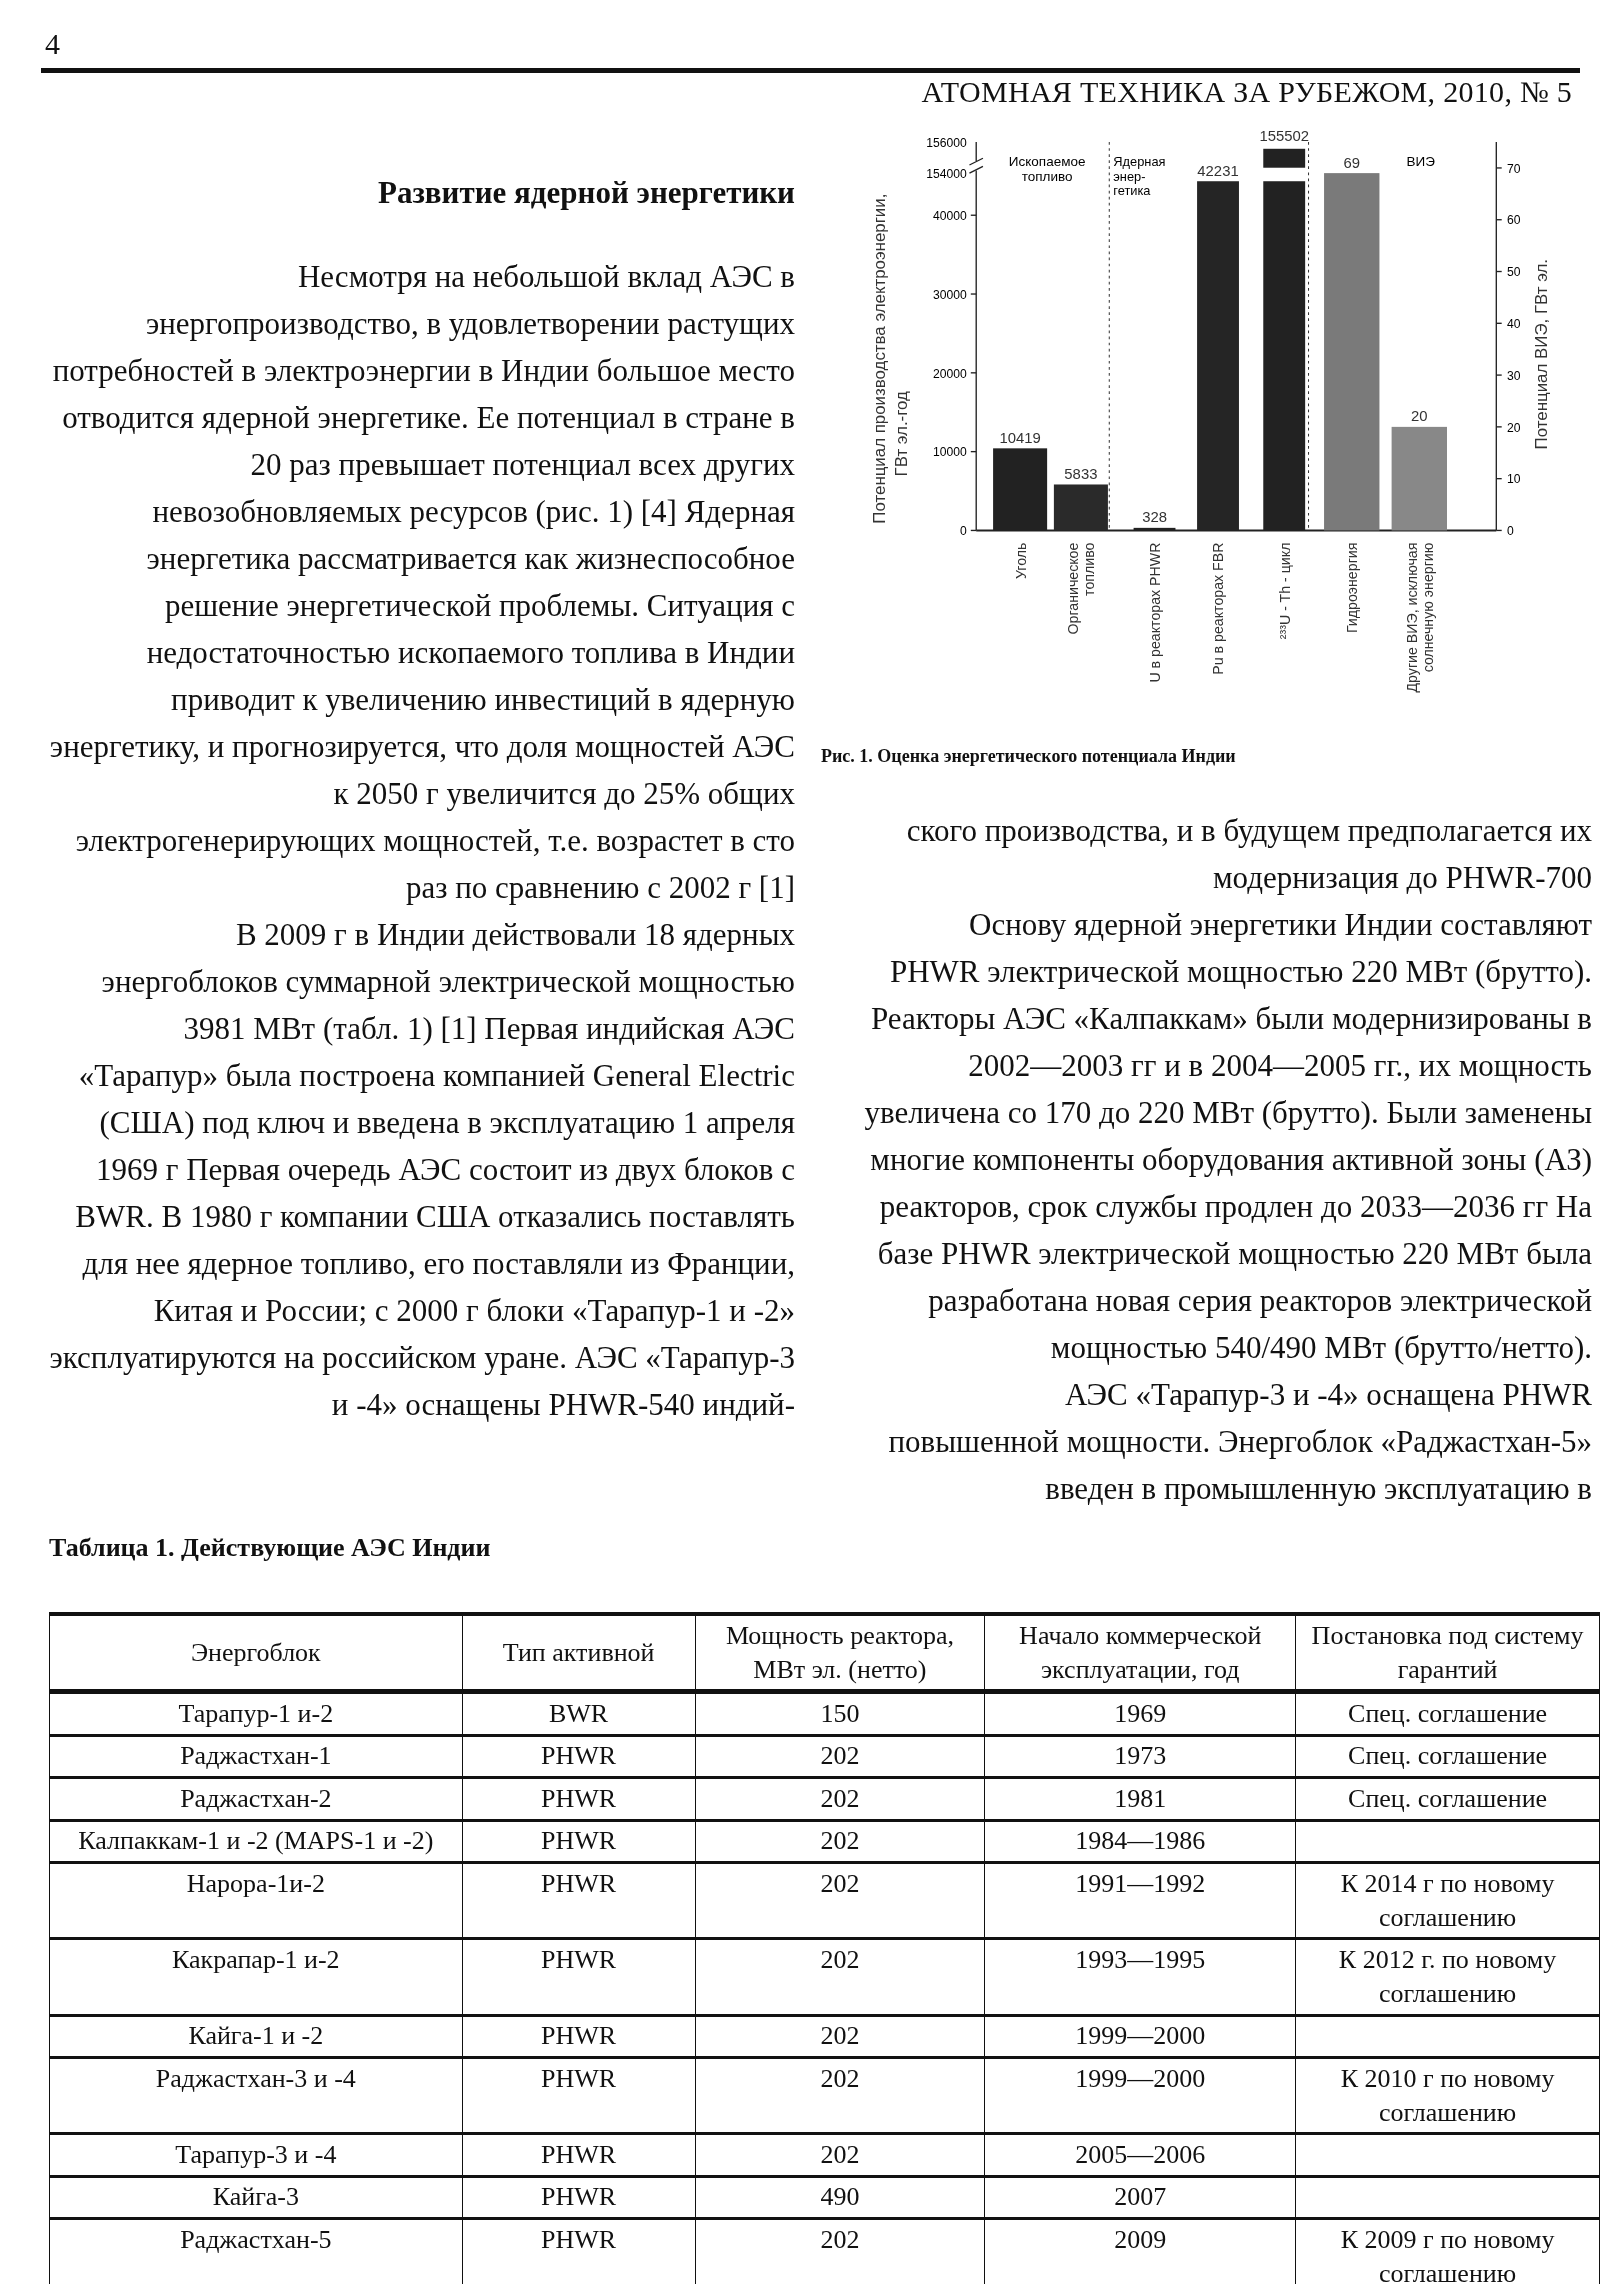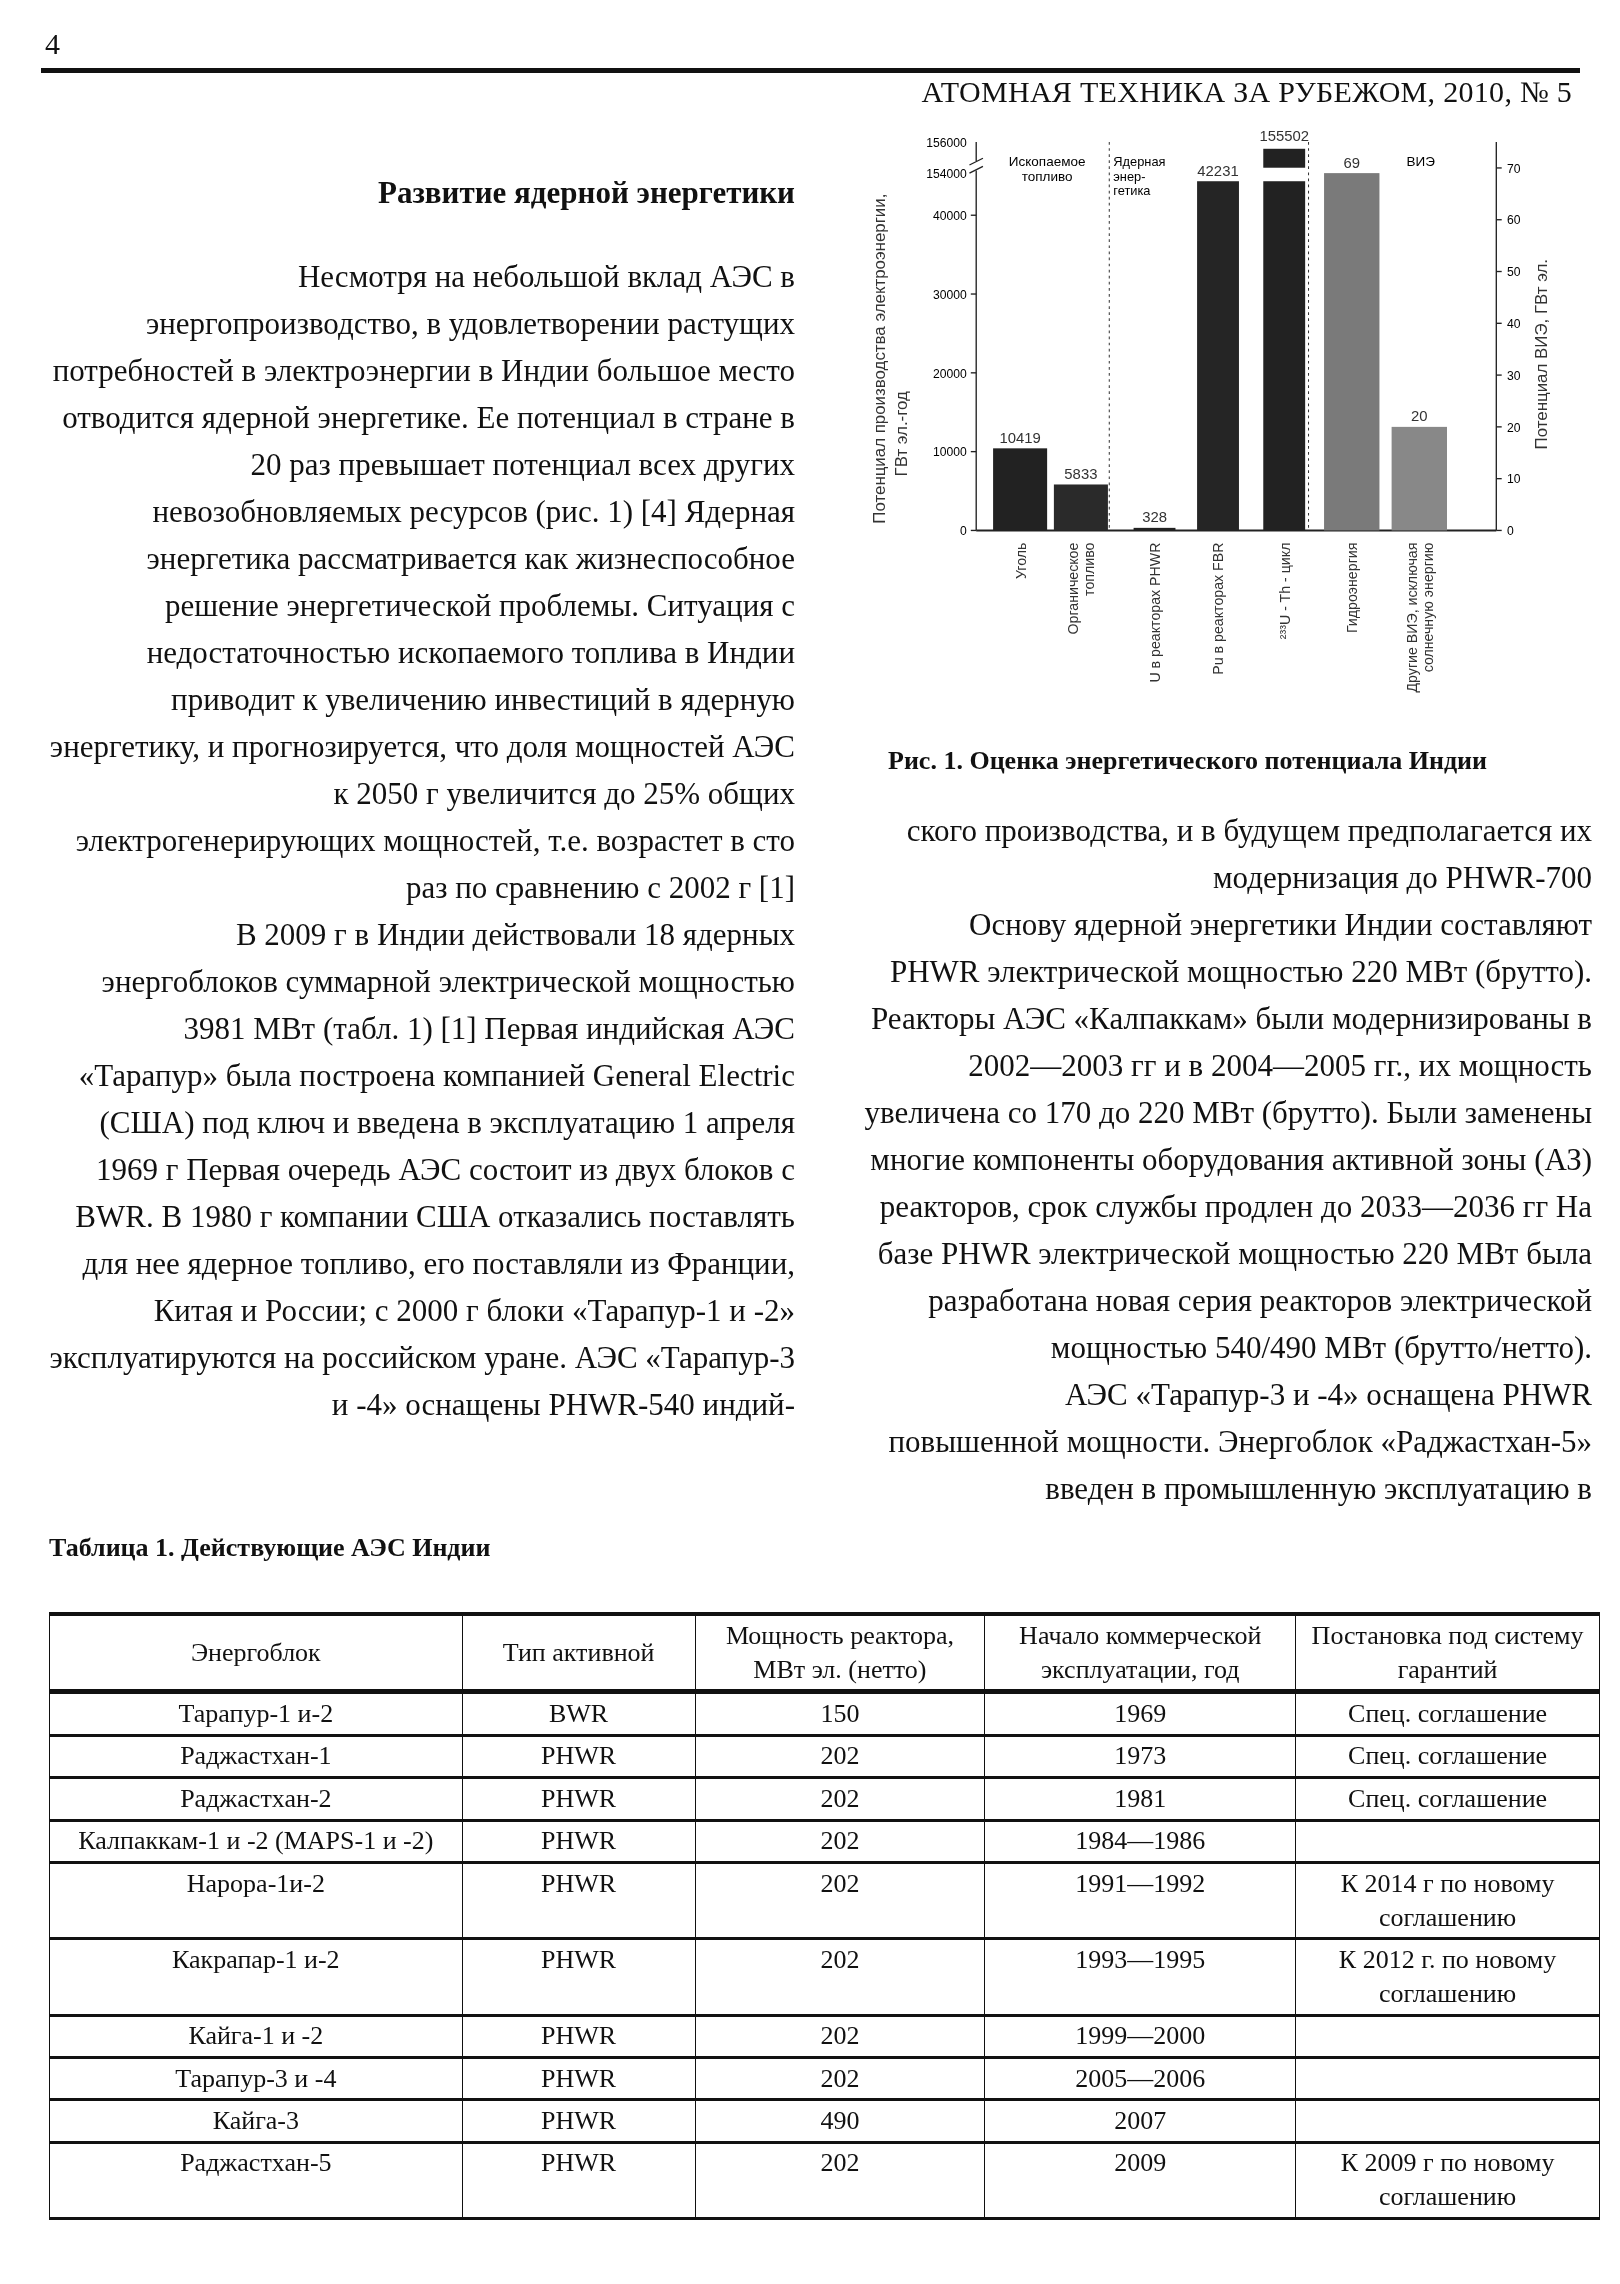--- a/index.html
+++ b/index.html
@@ -11,21 +11,21 @@
 
   .col { position:absolute; font-size:31px; line-height:47px; text-align:justify; }
   .col p { margin:0;text-align:right; }
   .col .ind { text-indent:47px; }
   #left { left:49px; width:746px; top:128px; }
   #right { left:861px; width:731px; top:807px; }
   .section-h { font-weight:bold; font-size:31px; margin:41px 0 37px 54px !important; text-align:left; }
 
   
   #chart { position:absolute; left:858px; top:115px; width:743px; height:635px; font-family:"Liberation Sans", sans-serif; }
-  .fig-cap { position:absolute; left:888px; top:746px; font-size:26px; font-weight:bold; }
+  .fig-cap { position:absolute; left:821px; top:746px; font-size:18px; font-weight:bold; }
 
   .tbl-cap { position:absolute; left:49px; top:1533px; font-size:26px; font-weight:bold; }
   #tbl { position:absolute; left:49px; top:1612px; width:1551px; border-collapse:collapse; font-size:26px; }
   #tbl th, #tbl td { border:1.4px solid #111; text-align:center; vertical-align:top; padding:2.7px 5.4px; line-height:34px; font-weight:normal; }
   #tbl tr { border-bottom:3.4px solid #111; }
   #tbl thead tr { border-bottom:5.4px solid #111; border-top:4px solid #111; }
   #tbl th { vertical-align:middle; }
 </style>
 </head>
 <body>
@@ -183,20 +183,27 @@
         <td>К 2012 г. по новому соглашению</td>
       </tr>
       <tr>
         <td>Кайга-1 и -2</td>
         <td>PHWR</td>
         <td>202</td>
         <td>1999—2000</td>
         <td></td>
       </tr>
       <tr>
+        <td>Раджастхан-3 и -4</td>
+        <td>PHWR</td>
+        <td>202</td>
+        <td>1999—2000</td>
+        <td>К 2010 г по новому соглашению</td>
+      </tr>
+      <tr>
         <td>Тарапур-3 и -4</td>
         <td>PHWR</td>
         <td>202</td>
         <td>2005—2006</td>
         <td></td>
       </tr>
       <tr>
         <td>Кайга-3</td>
         <td>PHWR</td>
         <td>490</td>

